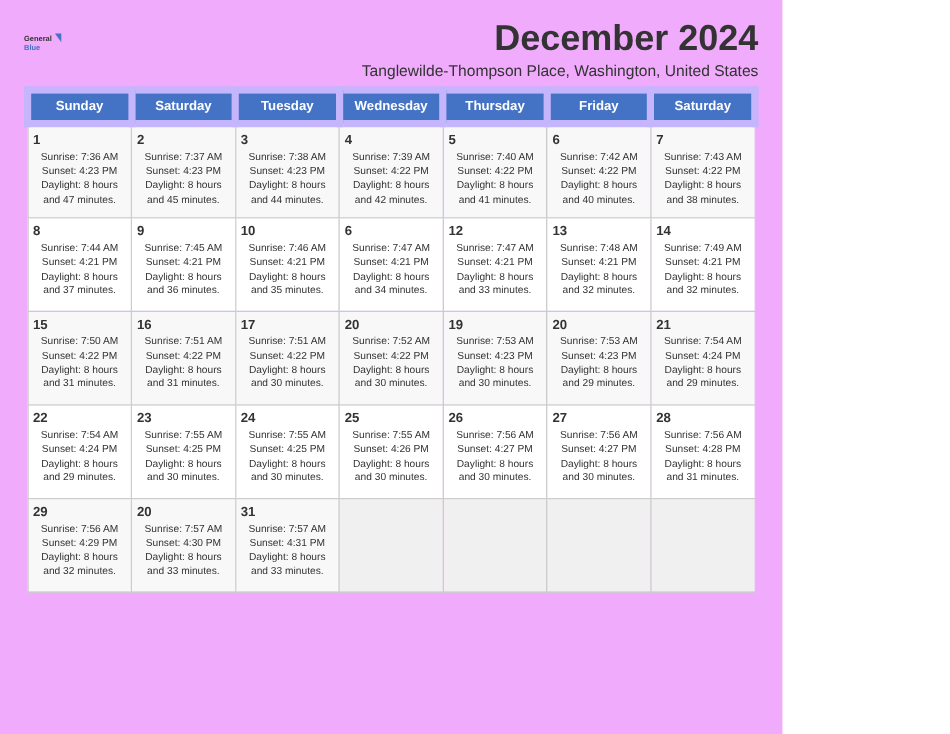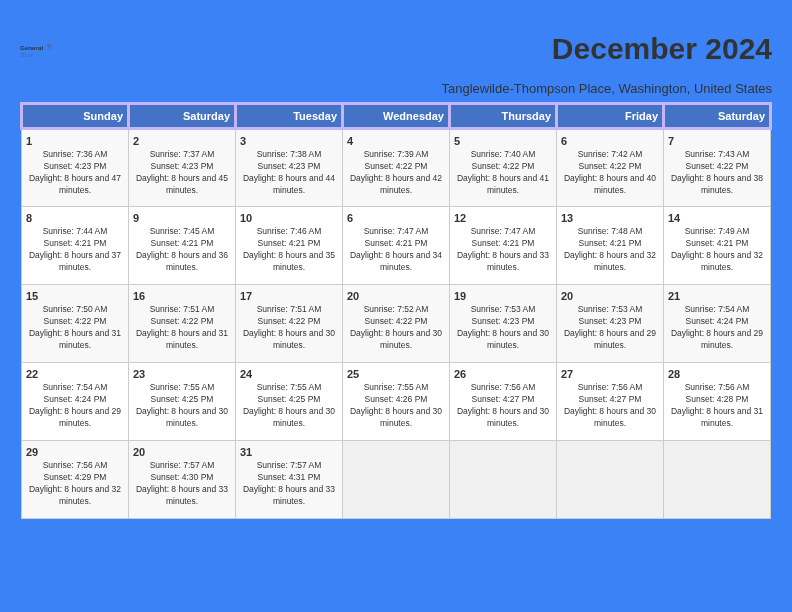--- a/index.html
+++ b/index.html
@@ -4,24 +4,24 @@
   <style>
     * { margin: 0; padding: 0; box-sizing: border-box; }
     body {
       font-family: Arial, sans-serif;
       background: #fff;
       width: 792px;
       height: 612px;
       overflow: hidden;
     }
     .page {
-      width: 792px;
+      width: 652px;
       height: 612px;
-      padding: 32px 20px 10px 20px;
-      background: #3b82f6;
+      padding: 16px 20px 10px 20px;
+      background: #f0abfc;
     }
     .header-area {
       display: flex;
       align-items: flex-start;
       justify-content: space-between;
       margin-bottom: 4px;
     }
     .logo {
       display: flex;
       align-items: center;
@@ -37,38 +37,38 @@
     }
     .main-title {
       font-size: 30px;
       font-weight: bold;
       color: #333;
       line-height: 1.1;
     }
     .subtitle {
       font-size: 13px;
       color: #333;
-      margin-top: 16px;
+      margin-top: 2px;
     }
     .calendar {
       width: 100%;
       border-collapse: collapse;
       margin-top: 6px;
       font-size: 9.5px;
     }
     .calendar thead tr {
       background-color: #4472C4;
     }
     .calendar thead th {
       color: #fff;
       font-size: 11px;
       font-weight: bold;
       padding: 5px 4px;
-      text-align: right;
-      border: 3px solid #c4b5fd;
+      text-align: center;
+      border: 6px solid #c4b5fd;
     }
     .calendar tbody td {
       vertical-align: top;
       border: 1px solid #ccc;
       padding: 4px 4px;
       height: 78px;
       width: calc(100% / 7);
       background: #fff;
       line-height: 1.3;
     }

